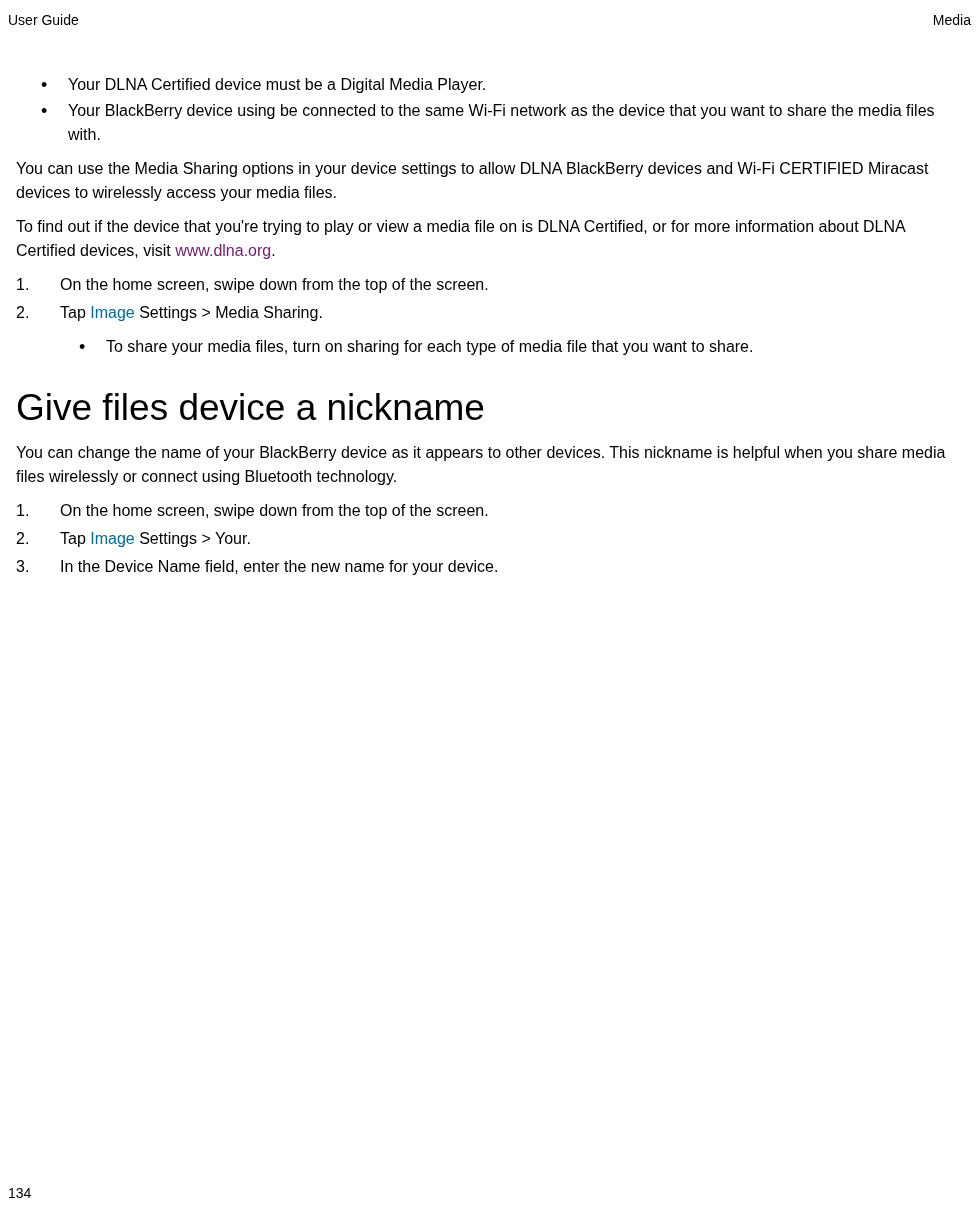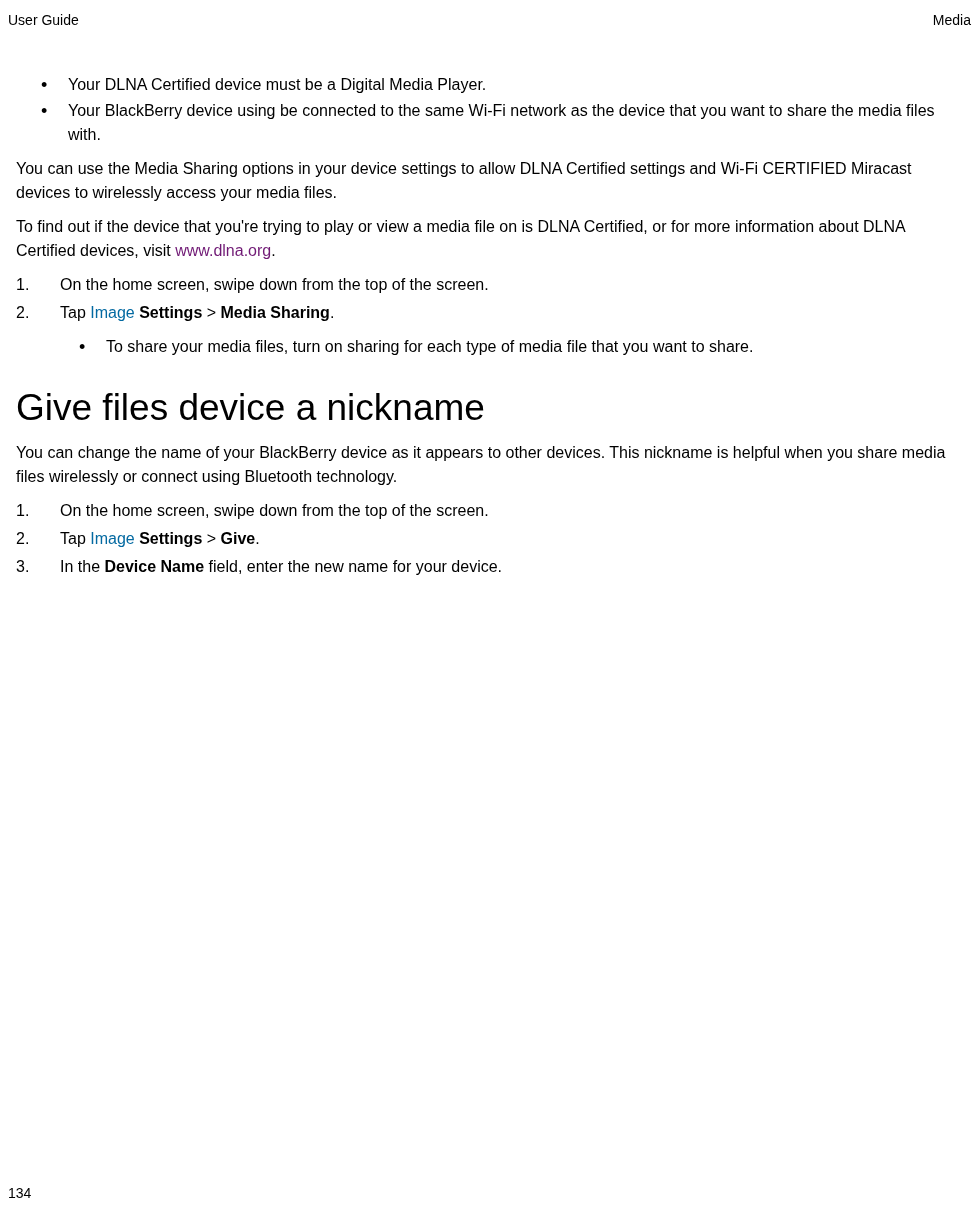--- a/index.html
+++ b/index.html
@@ -100,37 +100,37 @@
       padding-left: 8px;
       letter-spacing: 0px;
     }
     .page-number {
       position: absolute;
       bottom: 12px;
       left: 8px;
       font-size: 14px;
     }
     .bold {
-      font-weight: bold;
+      font-weight: normal;
     }
   </style>
 </head>
 <body>
 
 <div class="header">
   <span>User Guide</span>
   <span>Media</span>
 </div>
 
 <ul class="bullet-list">
   <li>Your DLNA Certified device must be a Digital Media Player.</li>
   <li>Your BlackBerry device using be connected to the same Wi-Fi network as the device that you want to share the media files with.</li>
 </ul>
 
-<p class="para">You can use the Media Sharing options in your device settings to allow DLNA Certified settings and Wi-Fi CERTIFIED Miracast devices to wirelessly access your media files.</p>
+<p class="para">You can use the Media Sharing options in your device settings to allow DLNA BlackBerry devices and Wi-Fi CERTIFIED Miracast devices to wirelessly access your media files.</p>
 
 <p class="para">
   <span>To find out if the device that you're trying to play or view a media file on is DLNA Certified, or for more information about DLNA Certified devices, visit </span><a class="link">www.dlna.org</a><span>.</span>
 </p>
 
 <ol class="ordered-list">
   <li>On the home screen, swipe down from the top of the screen.</li>
   <li>
     <span>Tap </span><span class="img-placeholder">Image</span><span class="bold"> Settings</span><span> &gt; </span><span class="bold">Media Sharing</span><span>.</span>
   </li>
@@ -140,20 +140,20 @@
   <li>To share your media files, turn on sharing for each type of media file that you want to share.</li>
 </ul>
 
 <h1>Give files device a nickname</h1>
 
 <p class="para">You can change the name of your BlackBerry device as it appears to other devices. This nickname is helpful when you share media files wirelessly or connect using Bluetooth technology.</p>
 
 <ol class="ordered-list">
   <li>On the home screen, swipe down from the top of the screen.</li>
   <li>
-    <span>Tap </span><span class="img-placeholder">Image</span><span class="bold"> Settings</span><span> &gt; </span><span class="bold">Give</span><span>.</span>
+    <span>Tap </span><span class="img-placeholder">Image</span><span class="bold"> Settings</span><span> &gt; </span><span class="bold">Your</span><span>.</span>
   </li>
   <li>
     <span>In the </span><span class="bold">Device Name</span><span> field, enter the new name for your device.</span>
   </li>
 </ol>
 
 <div class="page-number">134</div>
 
 </body></html>

